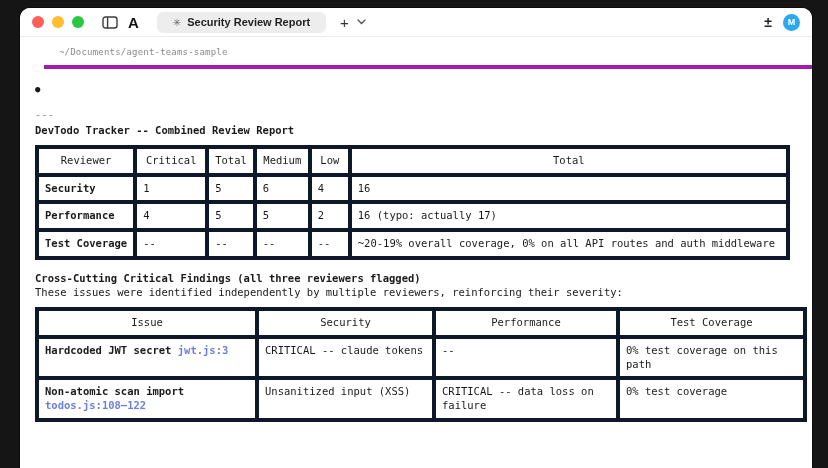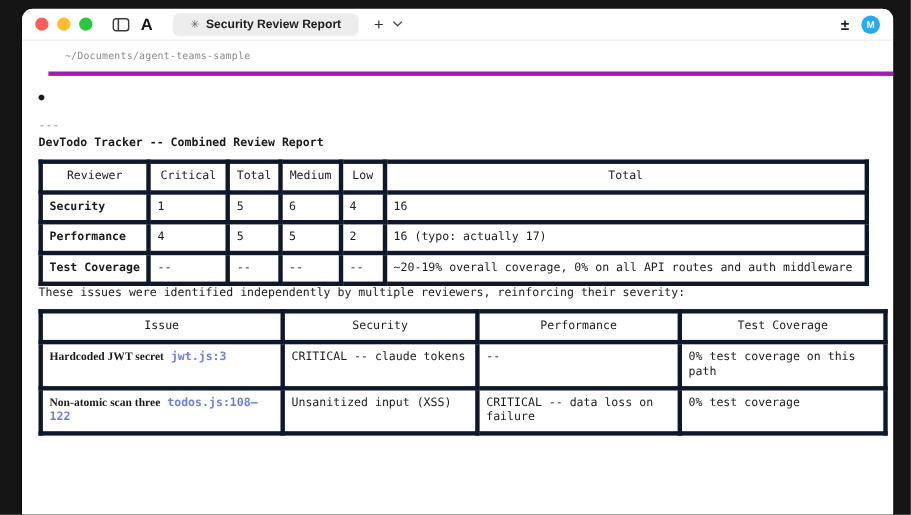--- a/index.html
+++ b/index.html
@@ -56,21 +56,21 @@
   .sec-intro { }
 
   table { border-collapse:collapse; margin-top:7px; table-layout:fixed; }
   th, td {
     border:4px solid #0f172a; padding:5px 6px; font-size:10.5px;
     vertical-align:top; text-align:left; font-weight:normal; color:#1a1a1a;
   }
   th { text-align:center; }
   .t1 td { white-space:nowrap; }
   .row-label { font-weight:bold; }
-  .issue-name { font-weight:bold;font-family:Liberation Serif, serif; }
+  .issue-name { font-weight:bold; }
   .file-link { color:#6c7fdd;font-weight:bold; }
 </style>
 </head>
 <body>
 
 <div class="window">
 
   <div class="titlebar">
     <div class="traffic">
       <span class="light red"></span>
@@ -152,20 +152,21 @@
         <td class="row-label">Test Coverage</td>
         <td>--</td>
         <td>--</td>
         <td>--</td>
         <td>--</td>
         <td>~20-19% overall coverage, 0% on all API routes and auth middleware</td>
       </tr>
     </tbody>
       </table>
 
+    <div class="sec-heading">Cross-Cutting Critical Findings (all three reviewers flagged)</div>
     <div class="sec-intro">These issues were identified independently by multiple reviewers, reinforcing their severity:</div>
 
     <table class="t2">
       <colgroup>
           <col style="width:220px">
           <col style="width:177px">
           <col style="width:184px">
           <col style="width:187px">
         </colgroup>
       <tbody>
@@ -179,21 +180,21 @@
         <td>
           <span class="issue-name">Hardcoded JWT secret</span>
           <span class="file-link">jwt.js:3</span>
         </td>
         <td>CRITICAL -- claude tokens</td>
         <td>--</td>
         <td>0% test coverage on this path</td>
       </tr>
       <tr>
         <td>
-          <span class="issue-name">Non-atomic scan three</span>
+          <span class="issue-name">Non-atomic scan import</span>
           <span class="file-link">todos.js:108–122</span>
         </td>
         <td>Unsanitized input (XSS)</td>
         <td>CRITICAL -- data loss on failure</td>
         <td>0% test coverage</td>
       </tr>
 
     </tbody>
       </table>
 

